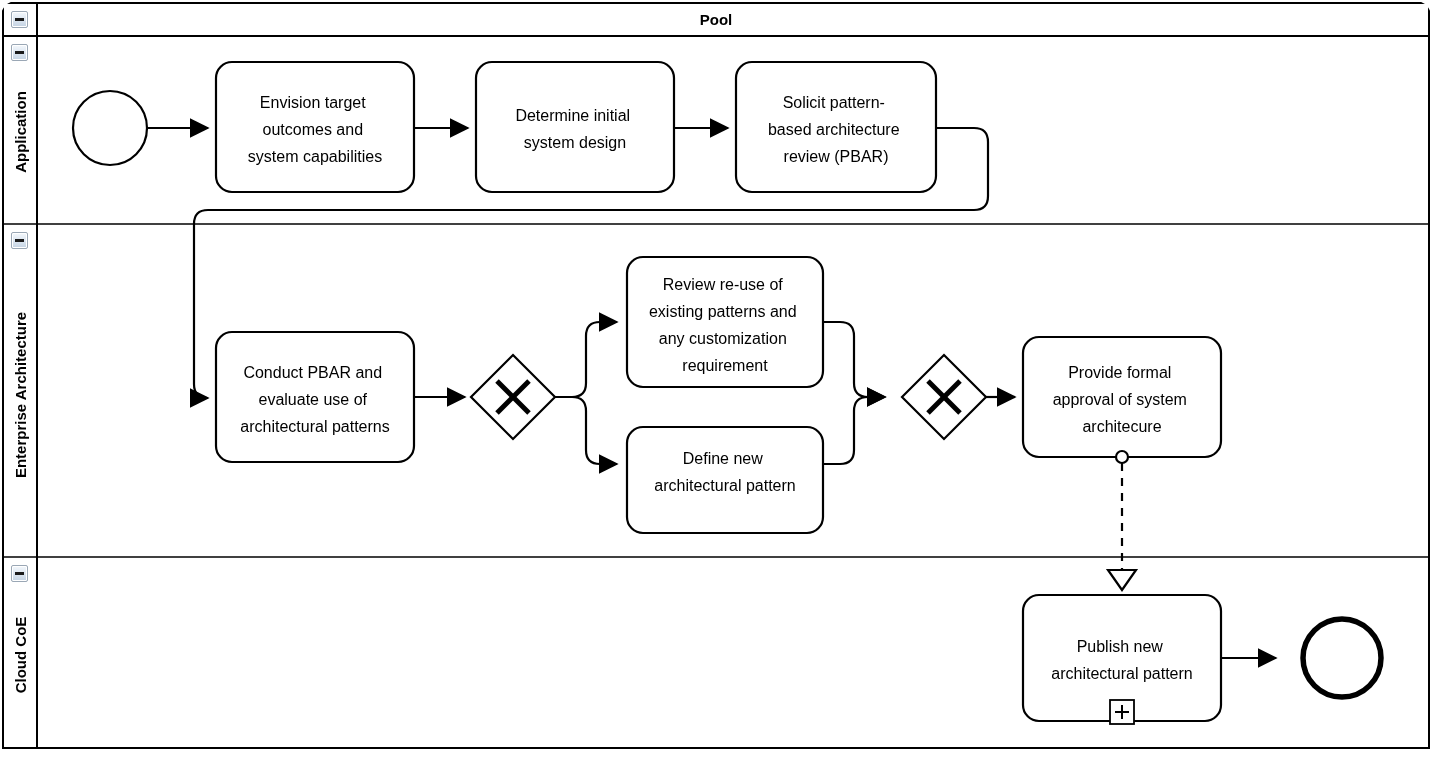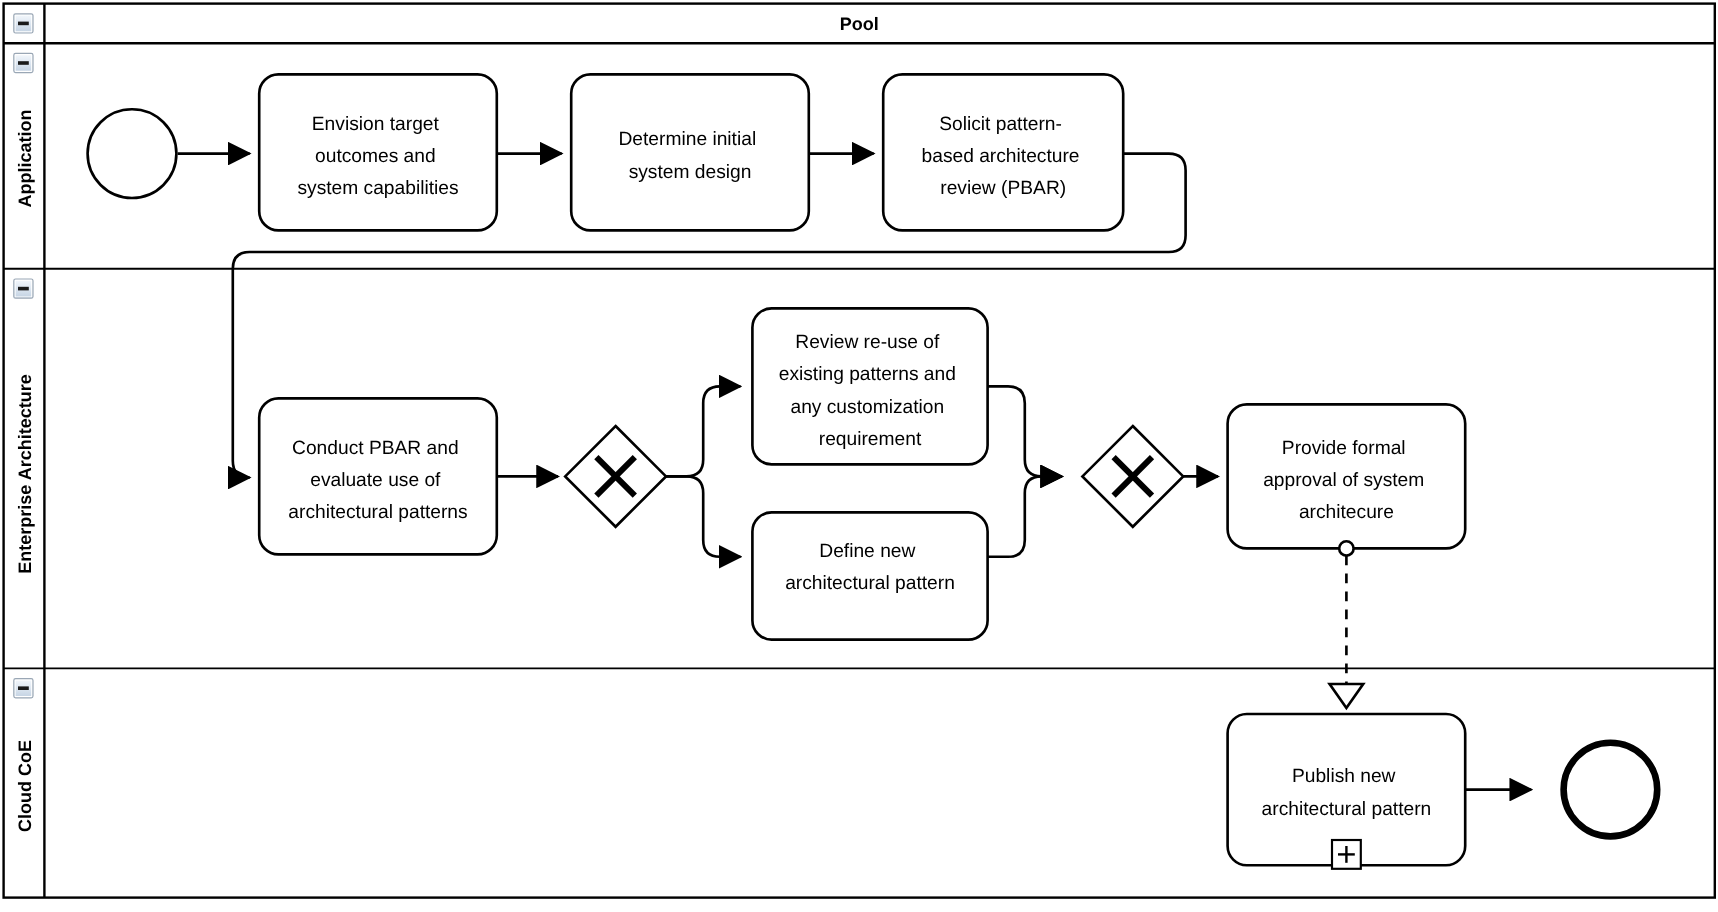--- a/index.html
+++ b/index.html
@@ -8,20 +8,21 @@
     padding: 0;
     background: #ffffff;
     font-family: "Liberation Sans", sans-serif;
   }
   #canvas {
     position: relative;
     width: 1432px;
     height: 760px;
     background: #ffffff;
     overflow: hidden;
+    border-radius: 19px;
   }
   svg#diagram {
     position: absolute;
     left: 0;
     top: 0;
     width: 1432px;
     height: 760px;
   }
   
   .pool-frame {

